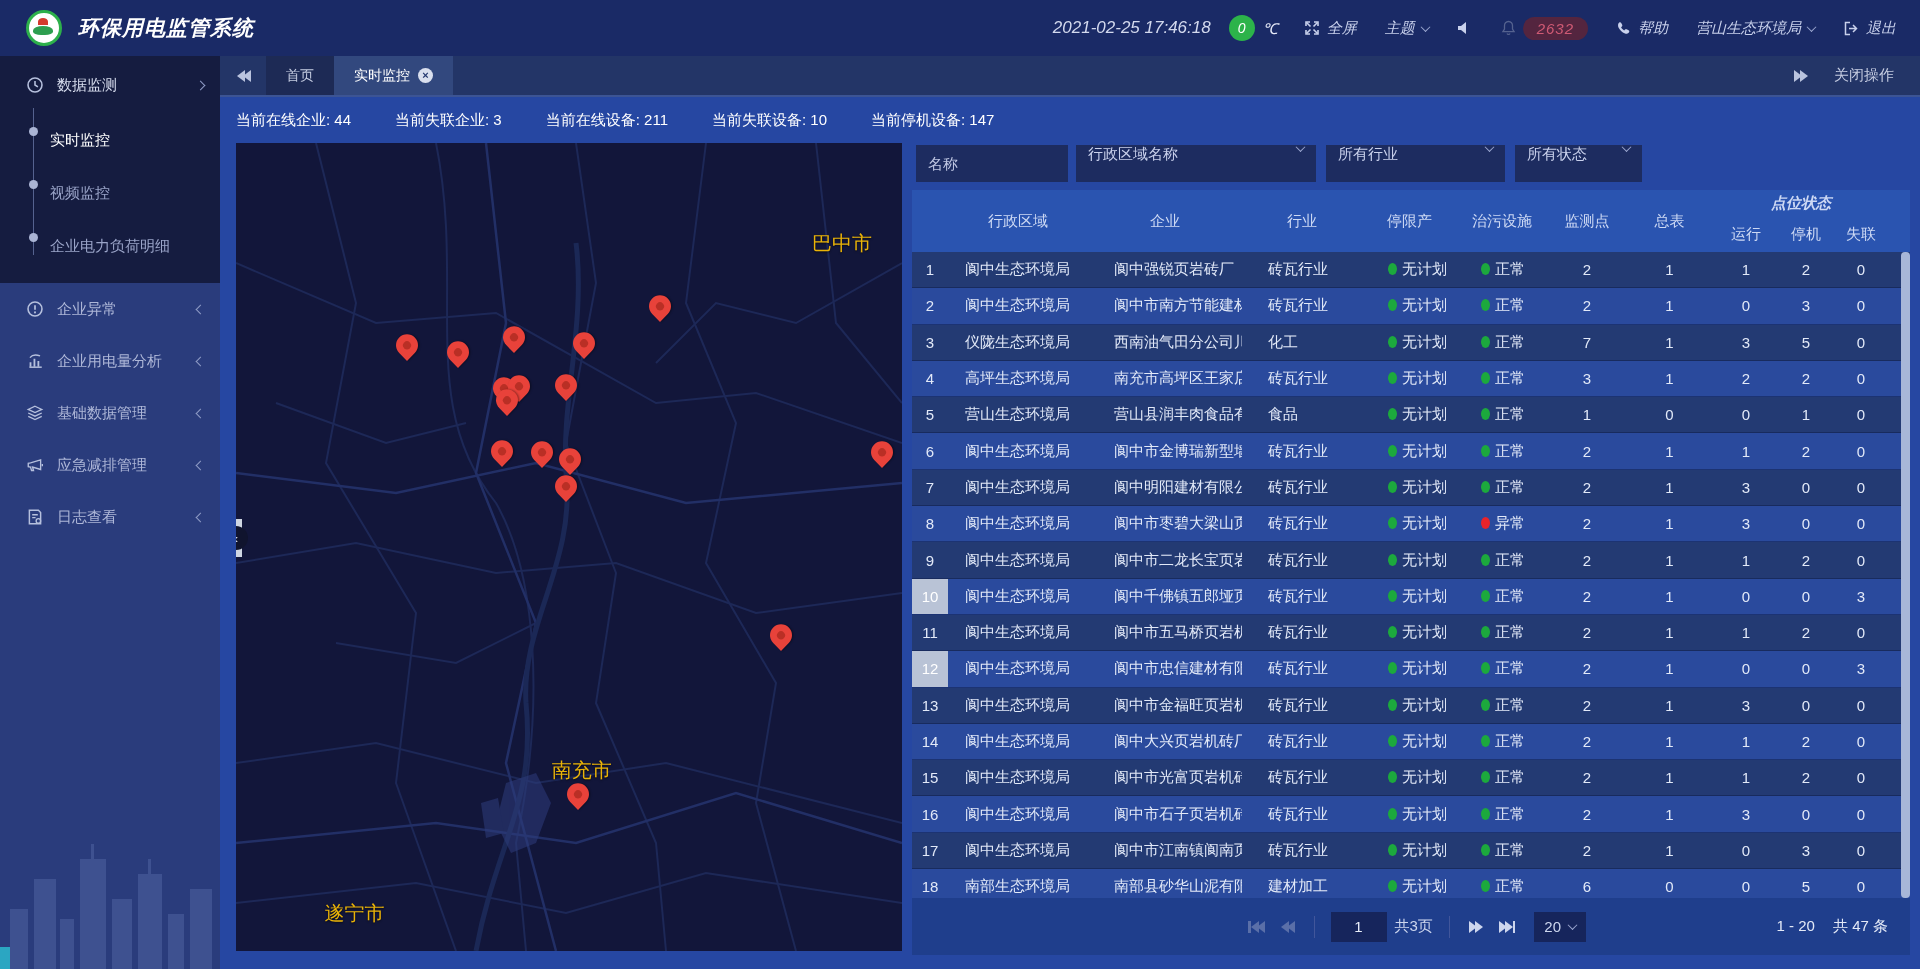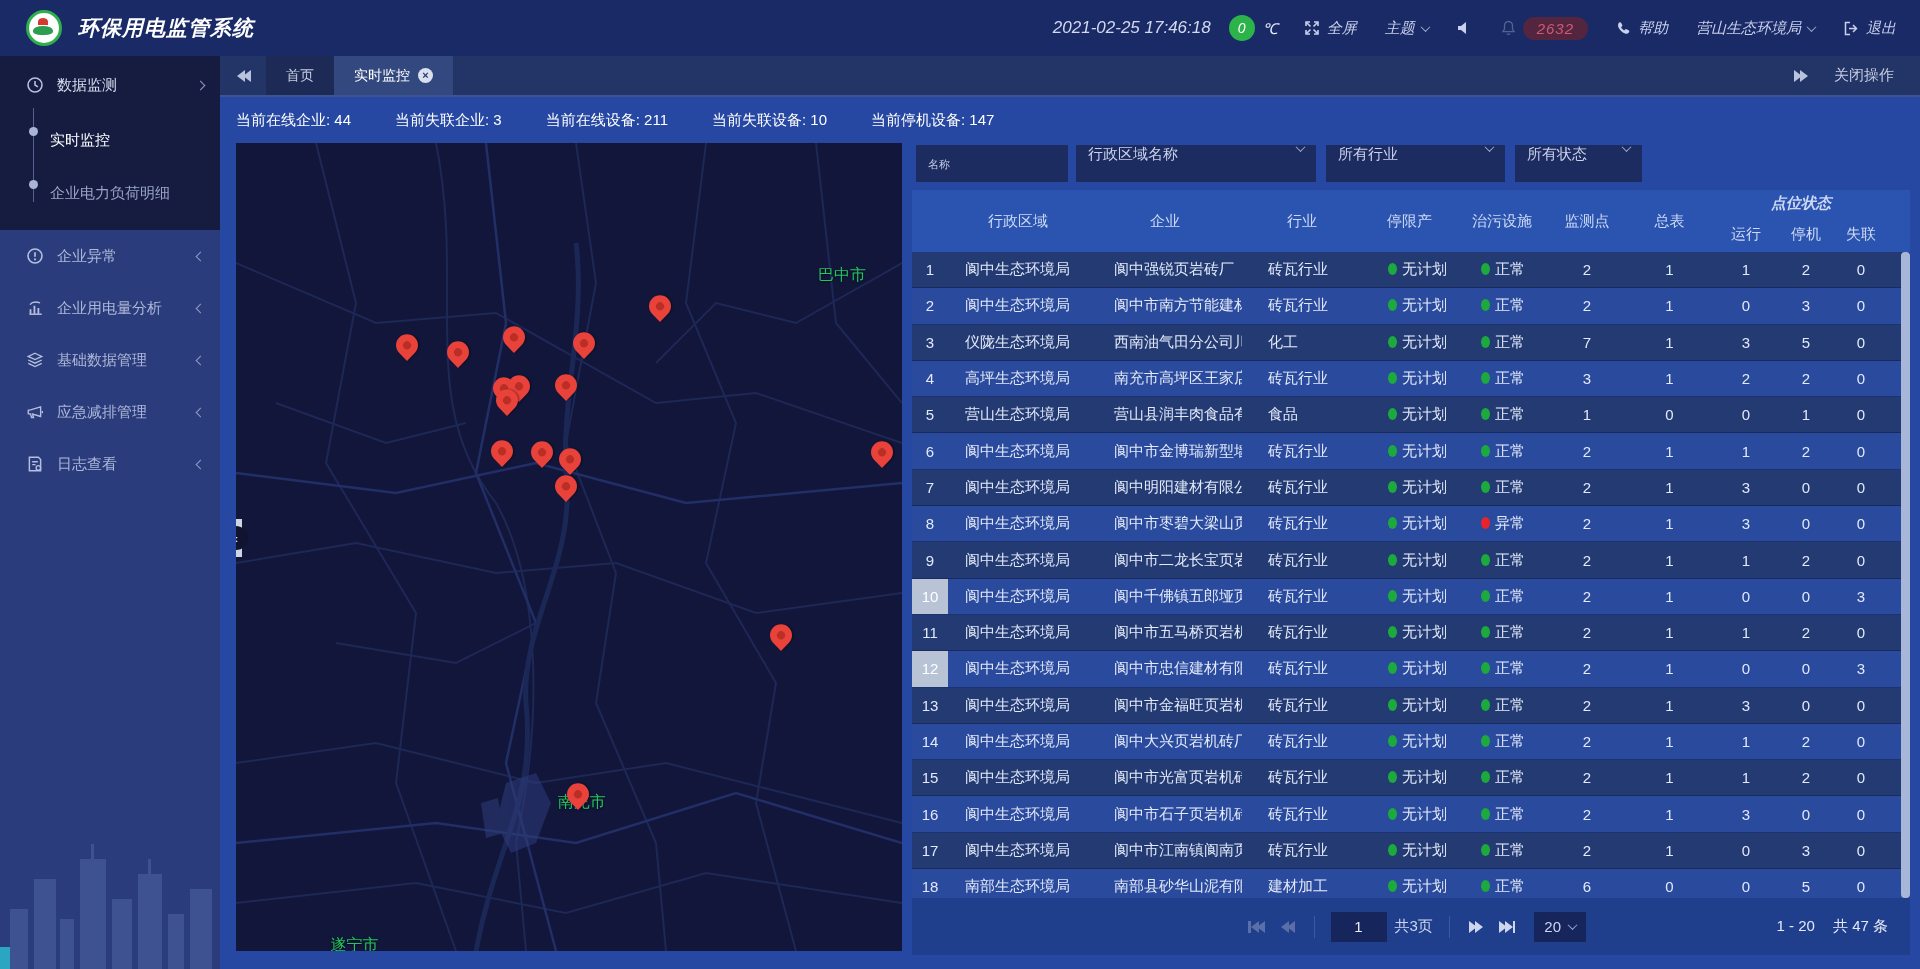--- a/index.html
+++ b/index.html
@@ -53,32 +53,32 @@
   .tri.l { border-right:8px solid currentColor; margin-right:-2px;}
   .pg-bar { width:2.5px; height:12px; background:currentColor; }
 
   
   .content { position:absolute; left:220px; top:97px; right:0; bottom:0; background:#2647a2;padding-left:44px; }
   .statsbar { position:absolute; left:16px; top:0; height:46px; display:flex; align-items:center; gap:44px; color:#fff; font-size:15px; }
 
   
   .map { position:absolute; left:16px; top:46px; width:666px; height:808px; background:#12163a; overflow:hidden; }
   .map svg.roads { position:absolute; left:0; top:0; }
-  .city-label { position:absolute; color:#22c55e; font-size:16px; transform:translate(-50%,-50%); text-shadow:0 1px 2px rgba(0,0,0,.6); white-space:nowrap;margin-top:32px; }
+  .city-label { position:absolute; color:#eab308; font-size:20px; transform:translate(-50%,-50%); text-shadow:0 1px 2px rgba(0,0,0,.6); white-space:nowrap; }
   .pin-wrap { position:absolute; transform:translate(-50%,-94%); width:22px; height:22px; cursor:pointer; }
   .pin { width:22px; height:22px; background:#e8423a; border-radius:50% 50% 50% 0; transform:rotate(-45deg); position:relative; box-shadow:1px 1px 2px rgba(0,0,0,.35); }
   .pin::after { content:''; position:absolute; width:8px; height:8px; background:#b92f25; border-radius:50%; left:7px; top:7px; }
   .map-handle { position:absolute; left:-14px; top:376px; width:20px; height:38px; background:#cfd6e2; border-radius:5px 0 0 5px; cursor:pointer; z-index:5;}
   .map-handle .circ { position:absolute; left:2px; top:7px; width:24px; height:24px; border-radius:50%; background:#10142e; color:#e8ecf6; display:flex; align-items:center; justify-content:center; font-size:13px; }
 
   
   .panel { position:absolute; left:692px; top:46px; width:998px; height:812px; }
   .filterbox { position:absolute; top:2px; height:37px; background:#1d2c60; color:#c9d1ec; font-size:15px; display:flex; align-items:flex-start; padding:0 12px; cursor:pointer; }
   .filterbox .caret-down { margin-left:auto; }
-  input.name-input { position:absolute; top:2px; left:4px; width:152px; height:37px; background:#1d2c60; border:none; outline:none; color:#c9d1ec; font-size:11px; padding:0 12px; font-family:"Liberation Sans",sans-serif;}
+  input.name-input { position:absolute; top:2px; left:4px; width:152px; height:37px; background:#1d2c60; border:none; outline:none; color:#c9d1ec; font-size:15px; padding:0 12px; font-family:"Liberation Sans",sans-serif;}
   input.name-input::placeholder { color:#c0c8e4; opacity:1; }
 
   .thead { position:absolute; left:0; top:47px; width:998px; height:62px; background:#2a54b0; color:#cdd9f4; font-size:15px; display:flex; }
   .thead .hc { display:flex; align-items:center; justify-content:center; }
   .hgroup { display:flex; flex-direction:column; }
   .hgroup .gtitle { height:26px; display:flex; align-items:center; justify-content:center; font-style:italic; font-weight:bold; }
   .hgroup .gsubs { flex:1; display:flex; }
   .hgroup .gsubs .hc { flex-direction:row; }
 
   .tbody { position:absolute; left:0; top:109px; width:998px; height:646px; overflow:hidden; }
@@ -186,20 +186,24 @@
               <path d="M8 4.5V8l2.6 1.6" fill="none" stroke="currentColor" stroke-width="1.4"></path>
             </svg></span>
           <span>数据监测</span>
           <span class="sb-chevron down"></span>
         </div>
         <div class="sb-sub">
           <div class="sb-subline"></div>
           <div class="sb-subitem active">
             <span class="sb-dot"></span>
             <span>实时监控</span>
+          </div>
+          <div class="sb-subitem">
+            <span class="sb-dot"></span>
+            <span>视频监控</span>
           </div>
           <div class="sb-subitem">
             <span class="sb-dot"></span>
             <span>企业电力负荷明细</span>
           </div>
         </div>
       </div>
       <div class="sb-groupblock">
         <div class="sb-group-header">
           <span class="sb-icon"><svg viewBox="0 0 16 16" width="18" height="18">

